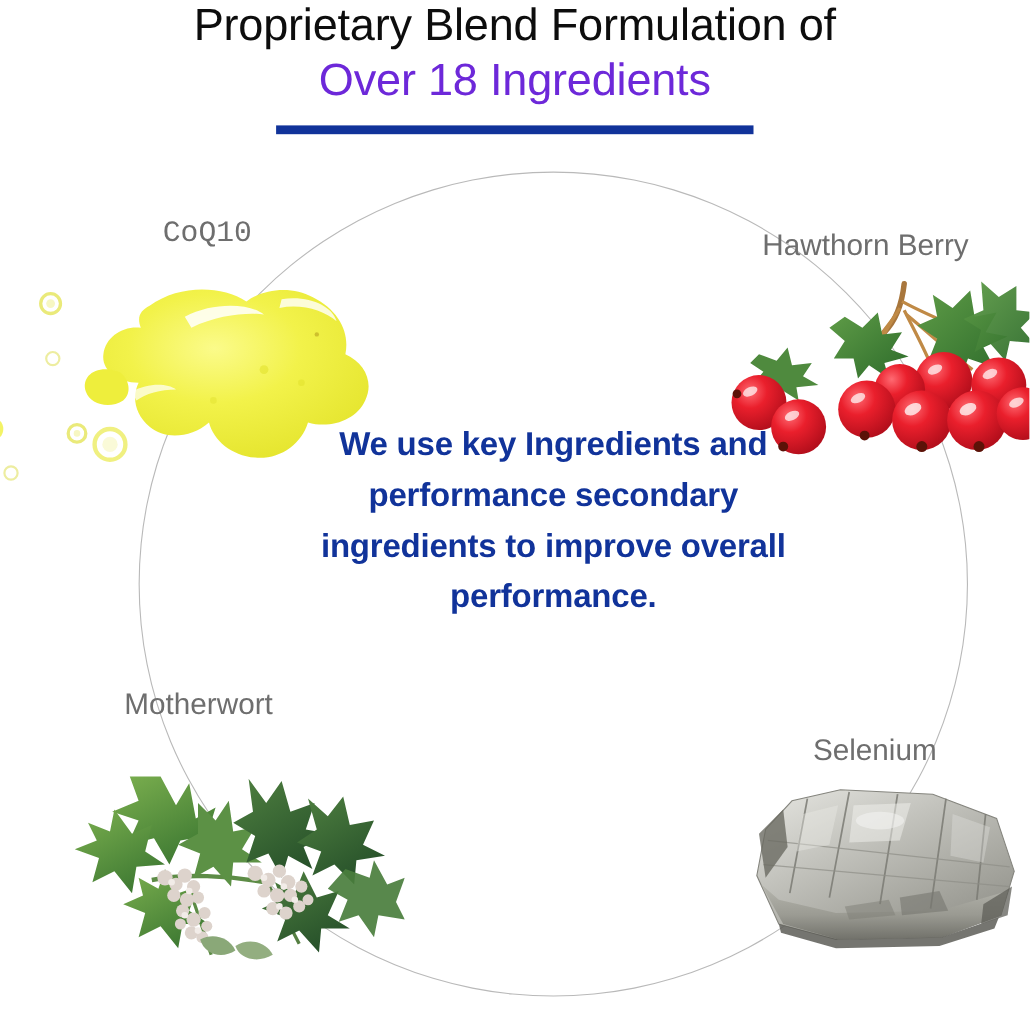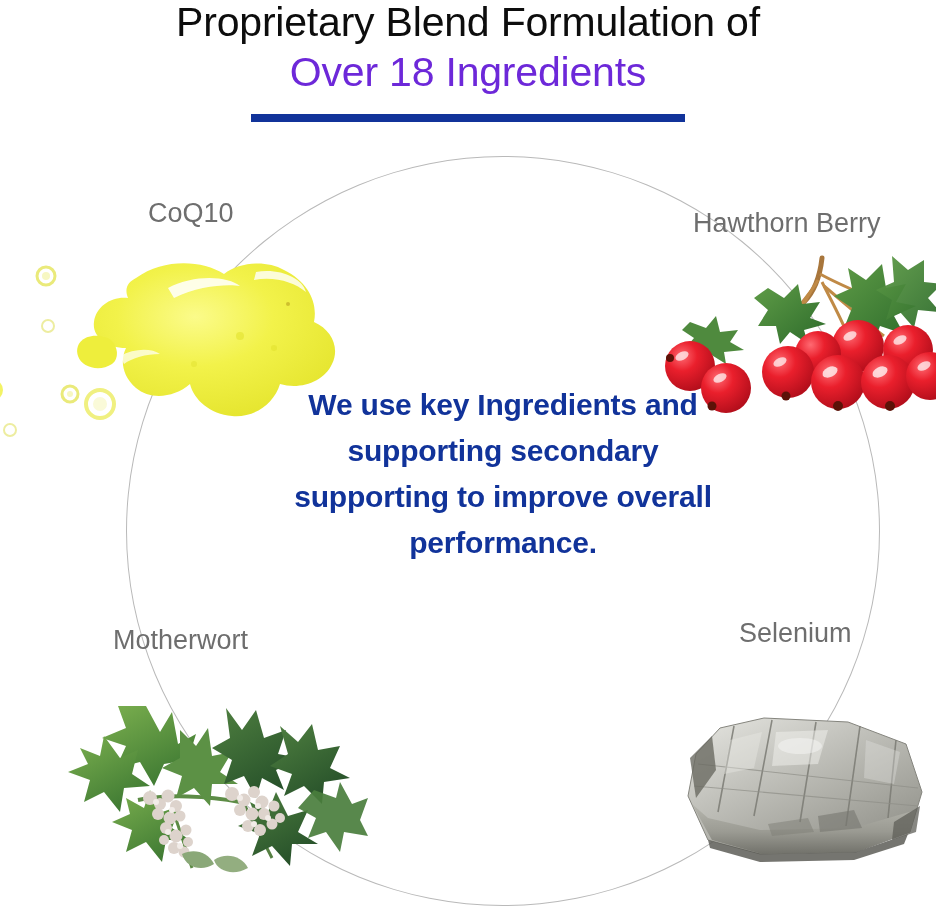--- a/index.html
+++ b/index.html
@@ -79,24 +79,24 @@
 
   
   .ing-label {
     position: absolute;
     font-size: 27px;
     line-height: 32px;
     color: #6e6e6e;
     font-weight: 400;
     white-space: nowrap;
   }
-  .lbl-coq10      { left: 148px; top: 197px; }
+  .lbl-coq10      { left: 148px; top: 197px; font-family: Liberation Mono, monospace; }
   .lbl-hawthorn   { left: 693px; top: 207px; }
   .lbl-motherwort { left: 113px; top: 624px; }
-  .lbl-selenium   { left: 739px; top: 617px; }
+  .lbl-selenium   { left: 739px; top: 666px; }
 
   
   .art {
     position: absolute;
   }
   .art-coq10     { left: -12px; top: 244px; width: 372px; height: 200px; }
   .art-hawthorn  { left: 652px; top: 240px; width: 296px; height: 188px; }
   .art-motherwort{ left: 68px;  top: 690px; width: 300px; height: 188px; }
   .art-selenium  { left: 668px; top: 700px; width: 268px; height: 176px; }
 
@@ -108,21 +108,21 @@
 <div id="infographic">
 
   <div class="heading-block">
     <div class="heading-line-1">Proprietary Blend Formulation of</div>
     <div class="heading-line-2">Over 18 Ingredients</div>
     <div class="heading-rule"></div>
   </div>
 
   <div class="ring"></div>
 
-  <div class="center-copy">We use key Ingredients and supporting secondary supporting to improve overall performance.</div>
+  <div class="center-copy">We use key Ingredients and performance secondary ingredients to improve overall performance.</div>
 
   <div class="ing-label lbl-coq10">CoQ10</div>
 
   <div class="ing-label lbl-hawthorn">Hawthorn Berry</div>
 
   <div class="ing-label lbl-motherwort">Motherwort</div>
 
   <div class="ing-label lbl-selenium">Selenium</div>
 
   <div class="art art-coq10">

